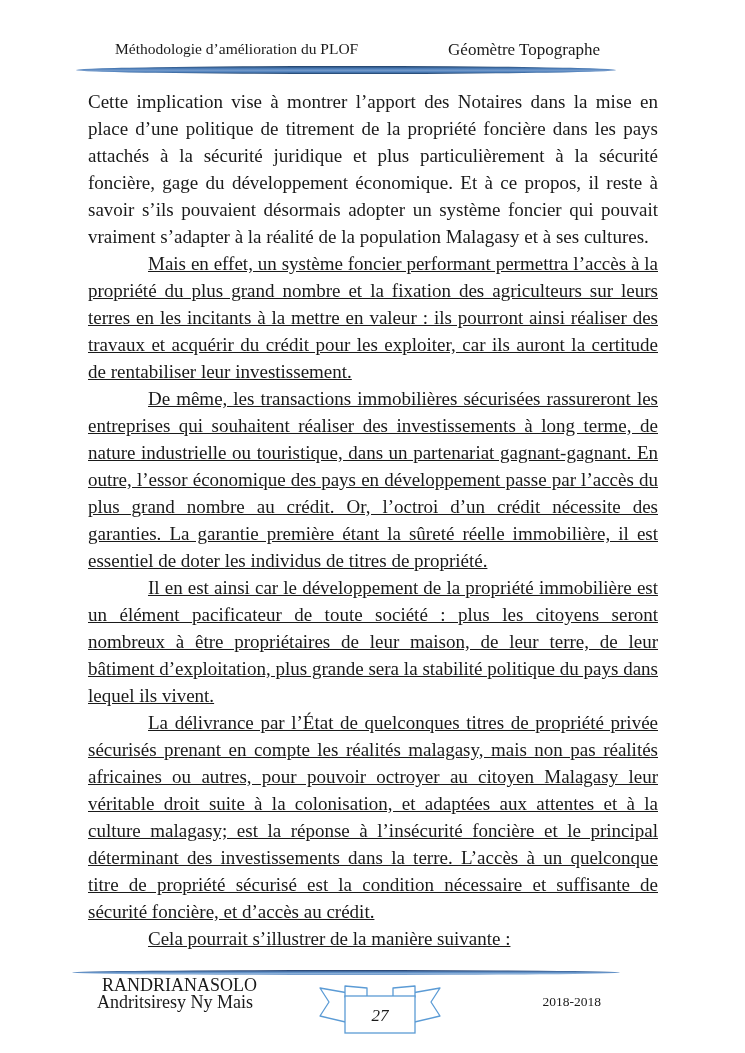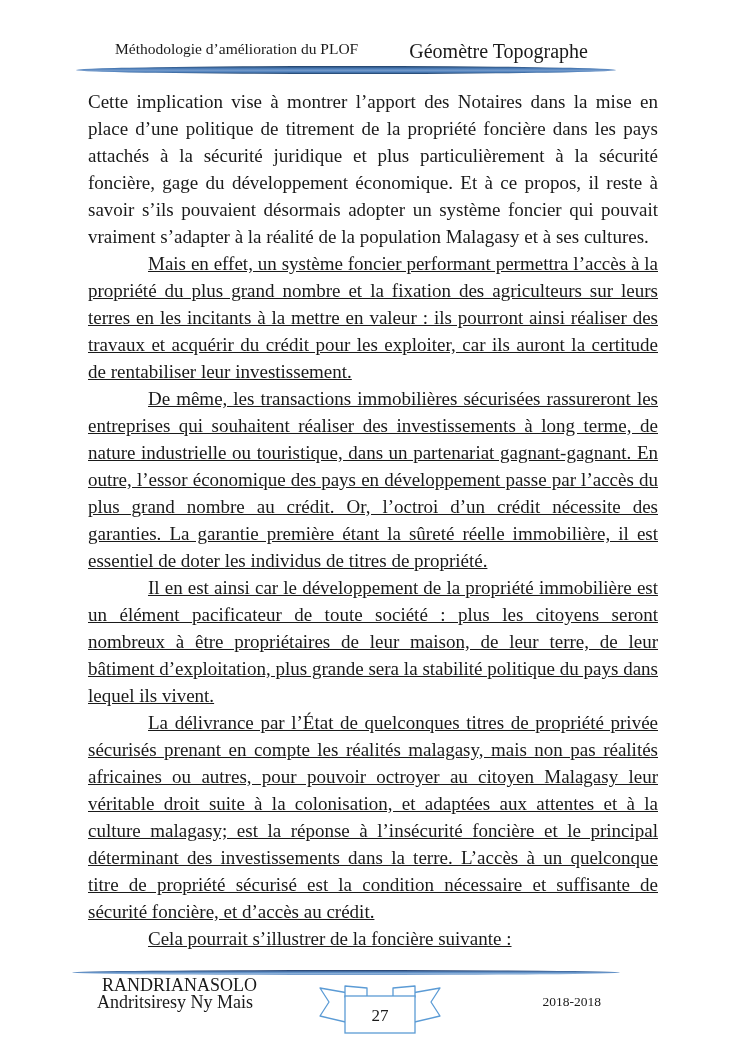--- a/index.html
+++ b/index.html
@@ -11,22 +11,22 @@
     color:#1a1a1a;
     overflow:hidden;
   }
 
   
   .header-left{
     position:absolute;top:40px;left:115px;
     font-size:15.5px;white-space:nowrap;
   }
   .header-right{
-    position:absolute;top:40px;right:100px;
-    font-size:20px;white-space:nowrap;
+    position:absolute;top:40px;right:88px;
+    font-size:17px;white-space:nowrap;
   }
   .header-rule{
     position:absolute;top:66px;left:76px;right:72px;
     height:8px;border-radius:50%;
     background:linear-gradient(to bottom,#1f3f66 0%,#4f81bd 35%,#7399c9 55%,#4f81bd 75%,#1f3f66 100%);
   }
 
   
   .body-text{
     position:absolute;top:88px;left:88px;width:570px;
@@ -46,21 +46,21 @@
     position:absolute;top:977px;left:97px;
     font-size:18px;line-height:17px;
   }
   .footer-author .l1{padding-left:5px;}
   .footer-year{
     position:absolute;top:994px;right:87px;
     font-size:13.5px;
   }
   .page-ribbon{
     position:absolute;top:984px;left:318px;
-    width:124px;height:54px;
+    width:124px;height:54px;font-style:italic;
   }
   .page-ribbon svg{display:block;width:124px;height:54px;}
   .page-ribbon text{
     font-family:"Liberation Serif","DejaVu Serif",serif;
     font-size:17px;fill:#1a1a1a;
   }
 </style>
 </head>
 <body>
 
@@ -69,21 +69,21 @@
   <div class="header-left">Méthodologie d’amélioration du PLOF</div>
   <div class="header-right">Géomètre Topographe</div>
   <div class="header-rule"></div>
 
   <div class="body-text">
     <p>Cette implication vise à montrer l’apport des Notaires dans la mise en place d’une politique de titrement de la propriété foncière dans les pays attachés à la sécurité juridique et plus particulièrement à la sécurité foncière, gage du développement économique.  Et à ce propos, il reste à savoir s’ils pouvaient désormais adopter un système foncier qui pouvait vraiment s’adapter à la réalité de la population Malagasy et à ses cultures.</p>
     <p class="indent">Mais en effet, un système foncier performant permettra l’accès à la propriété du plus grand nombre et la fixation des agriculteurs sur leurs terres en les incitants à la mettre en valeur : ils pourront ainsi réaliser des travaux et acquérir du crédit pour les exploiter, car ils auront la certitude de rentabiliser leur investissement.</p>
     <p class="indent">De même, les transactions immobilières sécurisées rassureront les entreprises qui souhaitent réaliser des investissements à long terme, de nature industrielle ou touristique, dans un partenariat gagnant-gagnant. En outre, l’essor économique des pays en développement passe par l’accès du plus grand nombre au crédit. Or, l’octroi d’un crédit nécessite des garanties. La garantie première étant la sûreté réelle immobilière, il est essentiel de doter les individus de titres de propriété.</p>
     <p class="indent">Il en est ainsi car le développement de la propriété immobilière est un élément pacificateur de toute société : plus les citoyens seront nombreux à être propriétaires de leur maison, de leur terre, de leur bâtiment d’exploitation, plus grande sera la stabilité politique du pays dans lequel ils vivent.</p>
     <p class="indent">La délivrance par l’État de quelconques titres de propriété privée sécurisés prenant en compte les réalités malagasy, mais non pas réalités africaines ou autres, pour pouvoir octroyer au citoyen Malagasy leur véritable droit suite à la colonisation, et adaptées aux attentes et à la culture malagasy; est la réponse à l’insécurité foncière et le principal déterminant des investissements dans la terre.  L’accès à un quelconque titre de propriété sécurisé est la condition nécessaire et suffisante de sécurité foncière, et d’accès au crédit.</p>
-    <p class="indent">Cela pourrait s’illustrer de la foncière suivante :</p>
+    <p class="indent">Cela pourrait s’illustrer de la manière suivante :</p>
   </div>
 
   <div class="footer-rule"></div>
 
   <div class="footer-author">
     <div class="l1">RANDRIANASOLO</div>
     <div class="l2">Andritsiresy Ny Mais</div>
   </div>
 
   <div class="page-ribbon">

